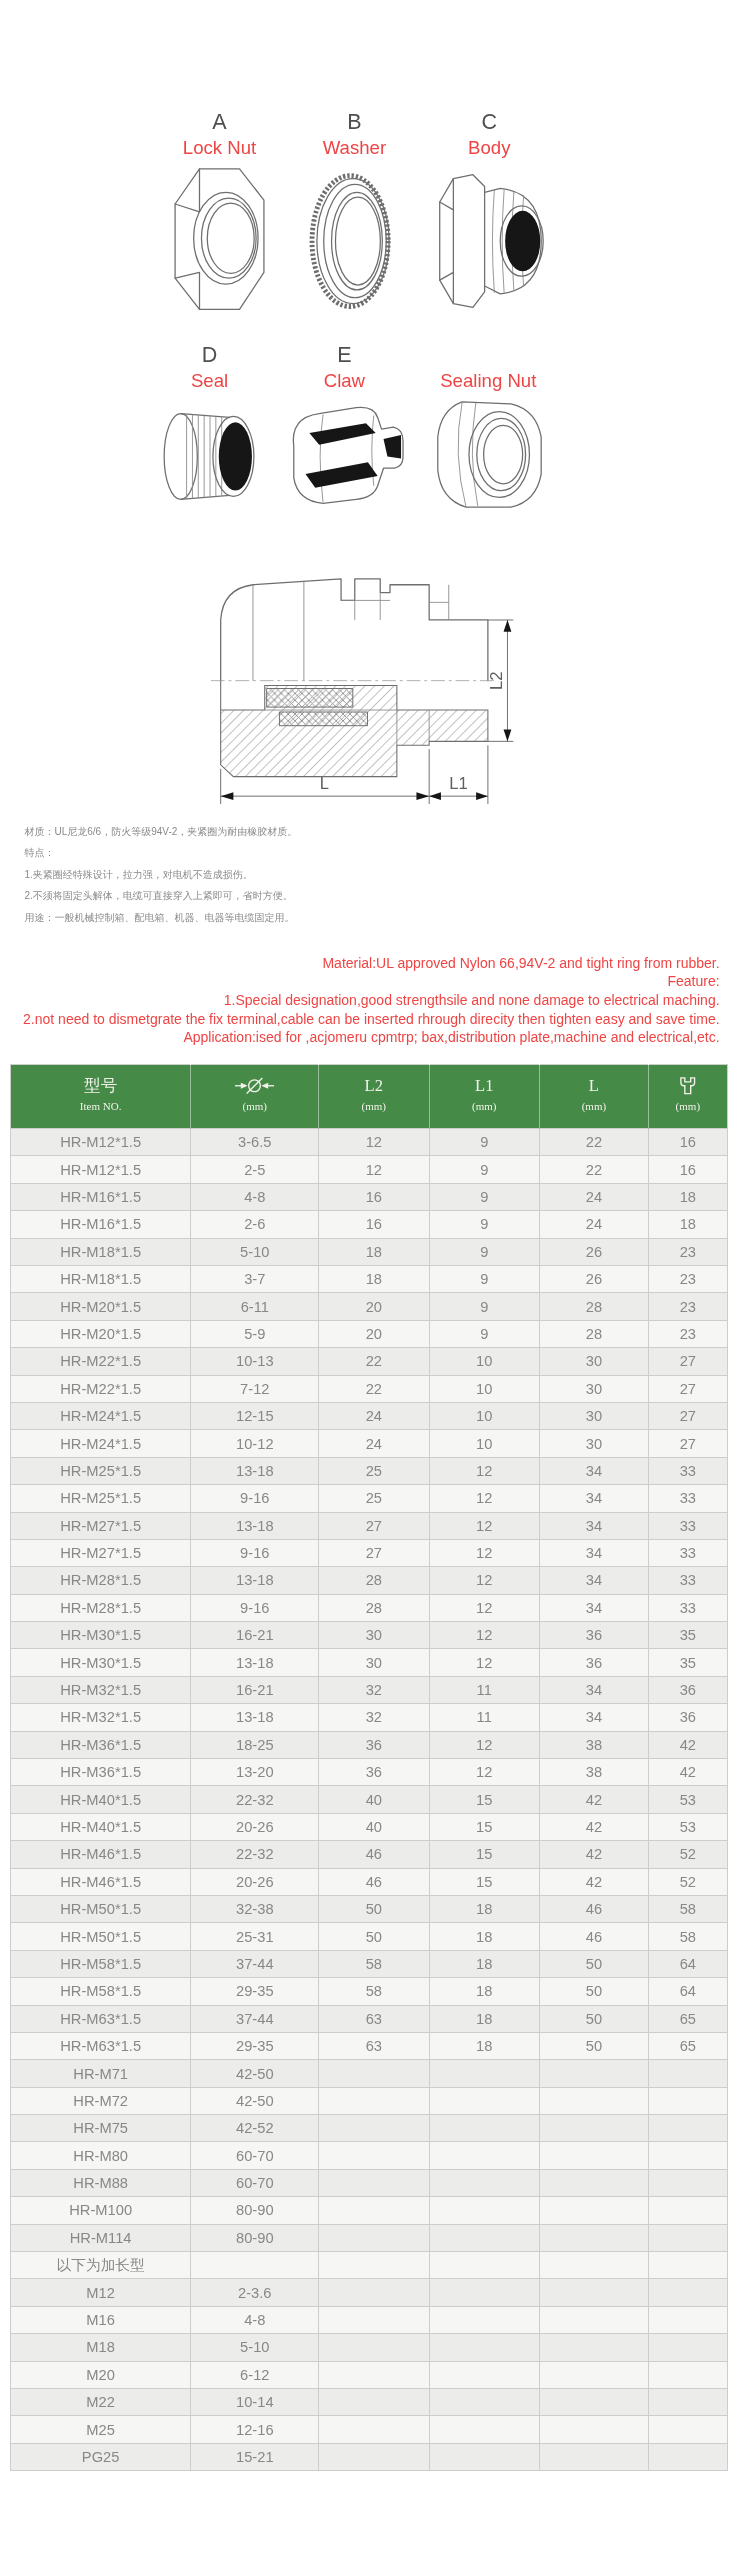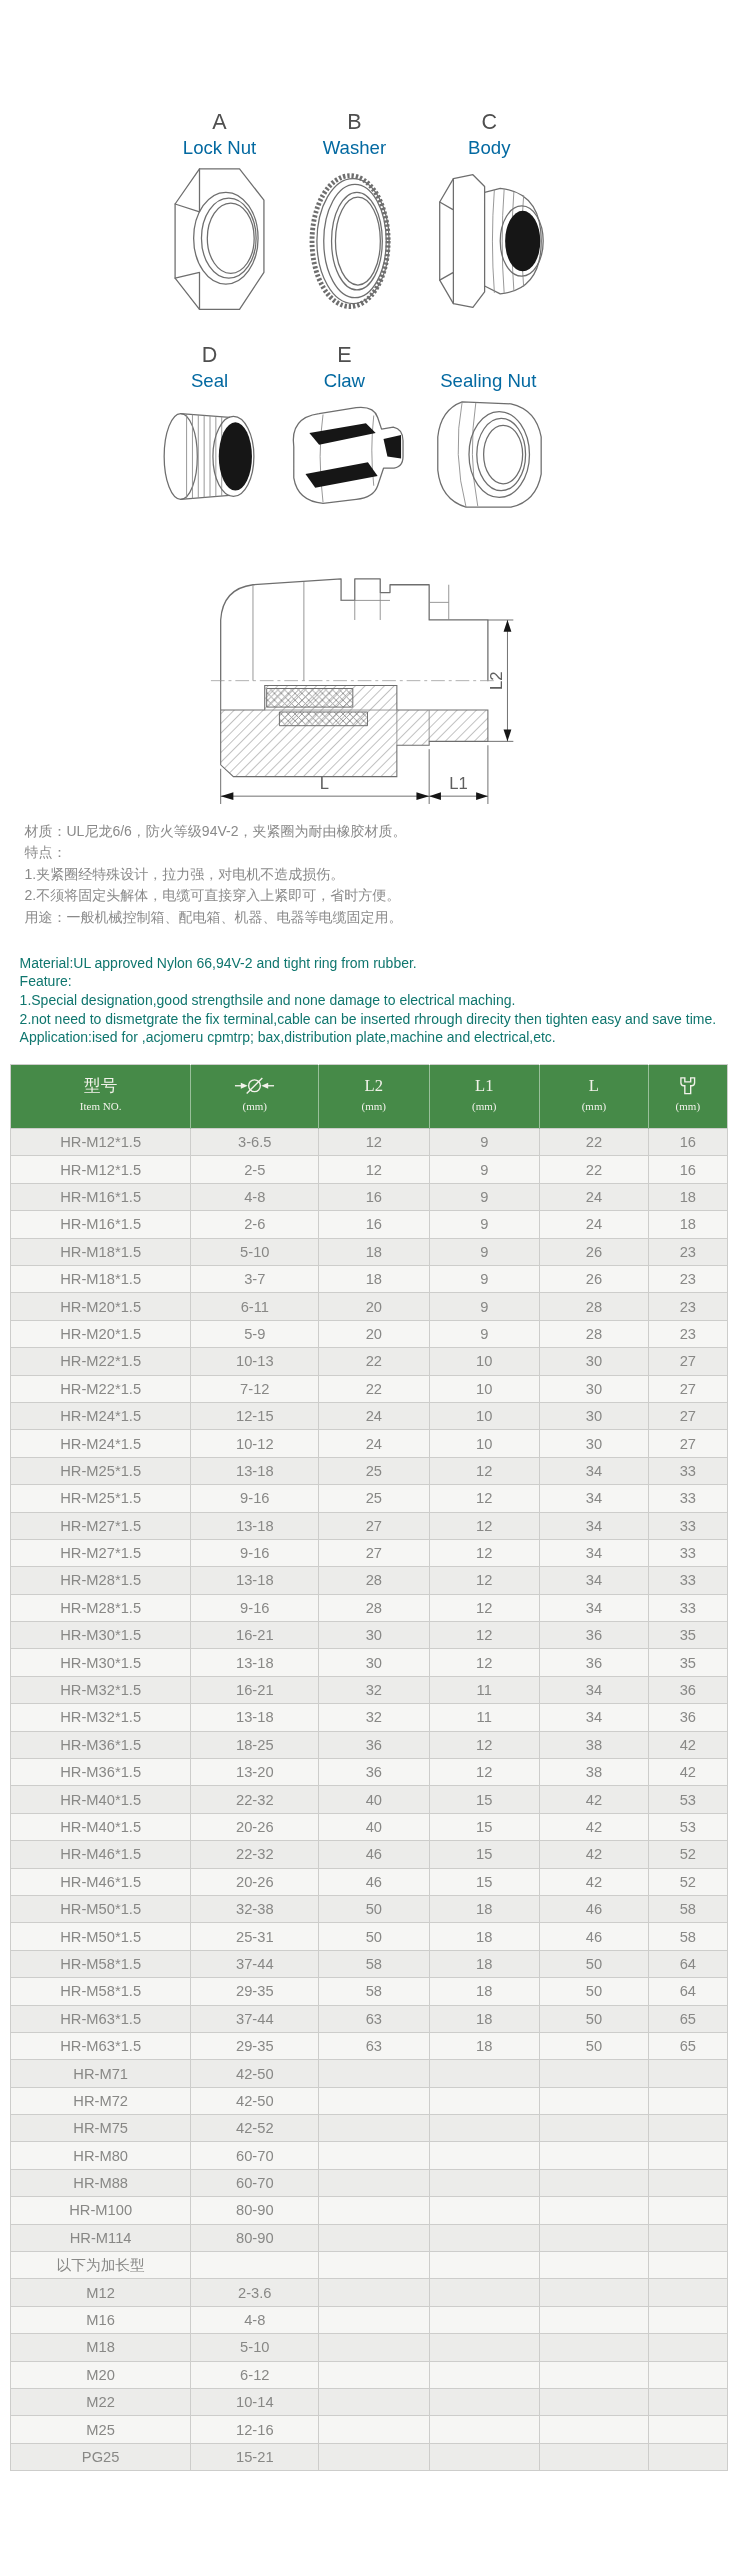--- a/index.html
+++ b/index.html
@@ -7,33 +7,33 @@
   .page{width:737px;background:#fff;}
 
   
   .diagrams{position:relative;height:815px;}
   .parts-row{position:absolute;display:flex;}
   .parts-row1{left:155px;top:110px;gap:5.9px;}
   .parts-row2{left:145px;top:343px;gap:5.9px;}
   .part{width:129px;text-align:center;}
   .part.wide{width:147px;}
   .part .letter{font-size:21.5px;line-height:25.5px;color:#4f4f4f;min-height:25.5px;}
-  .part .pname{font-size:18.6px;line-height:23.5px;color:#0369a1;white-space:nowrap;}
+  .part .pname{font-size:18.6px;line-height:23.5px;color:#ef4444;white-space:nowrap;}
   .part svg{display:block;margin:3.9px auto 0 auto;}
   .assembly{position:absolute;left:206px;top:563px;}
   svg .ln{fill:none;stroke:#6e6e6e;stroke-width:1.3;stroke-linejoin:round;stroke-linecap:round;}
   svg .thin{fill:none;stroke:#8a8a8a;stroke-width:0.9;}
   svg .blk{fill:#161616;stroke:none;}
   svg .dim{stroke:#6e6e6e;stroke-width:1;fill:none;}
   svg .dimtxt{fill:#5f5f5f;font-size:17px;font-family:"Liberation Sans",sans-serif;}
 
   
-  .desc-cn{margin:5.9px 0 0 24.5px;font-size:14px;line-height:21.5px;color:#8a8a8a;}
+  .desc-cn{margin:5.9px 0 0 24.5px;font-size:10px;line-height:21.5px;color:#8a8a8a;}
   .desc-cn p{margin:0;}
-  .desc-en{margin:25.5px 0 0 19.6px;font-size:14px;line-height:18.6px;color:#0f766e;width:700px;}
+  .desc-en{margin:25.5px 0 0 19.6px;font-size:14px;line-height:18.6px;color:#ef4444;width:700px;text-align:right;}
   .desc-en p{margin:0;}
 
   
   table.spec{border-collapse:collapse;margin:17.6px 9.8px 0 9.8px;width:718px;table-layout:fixed;}
   table.spec th{background:var(--accent,#468a48);color:#f2f2ea;font-weight:normal;
      padding:9.8px 0 11.7px 0;border-left:1px solid rgba(255,255,255,.45);vertical-align:middle;font-family:Liberation Serif, serif;}
   table.spec th:first-child{border-left:none;}
   th .h1{font-size:16.6px;line-height:21.5px;}
   th .h2{font-size:11px;line-height:19.6px;}
   th svg{display:block;margin:0 auto;height:21.5px;}

